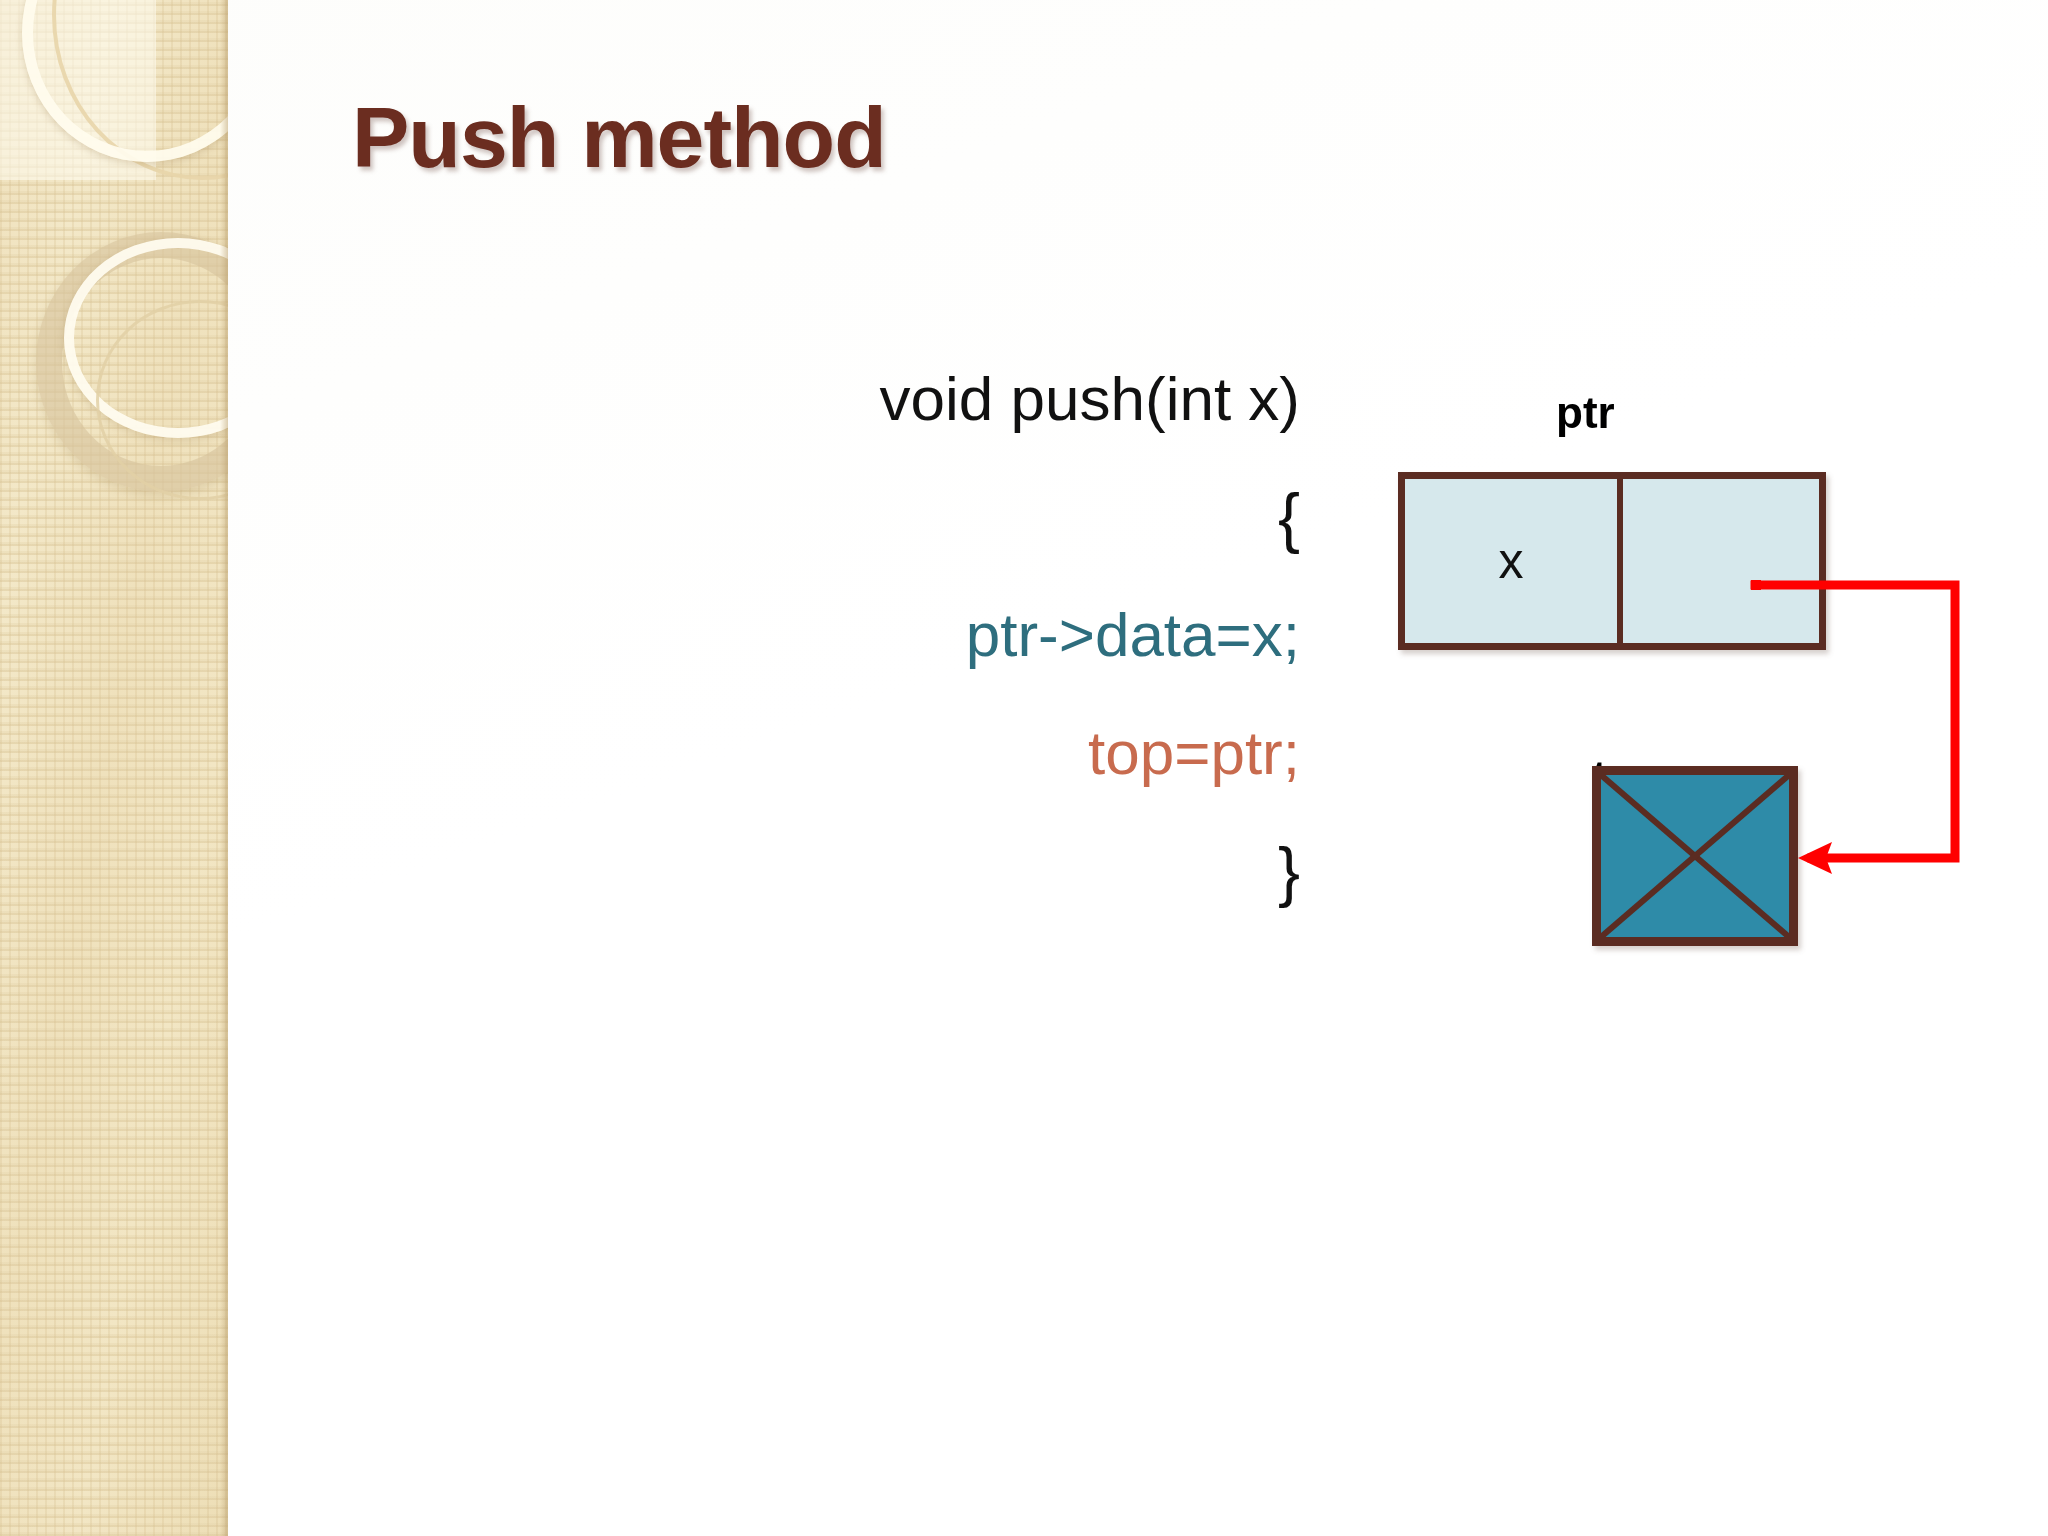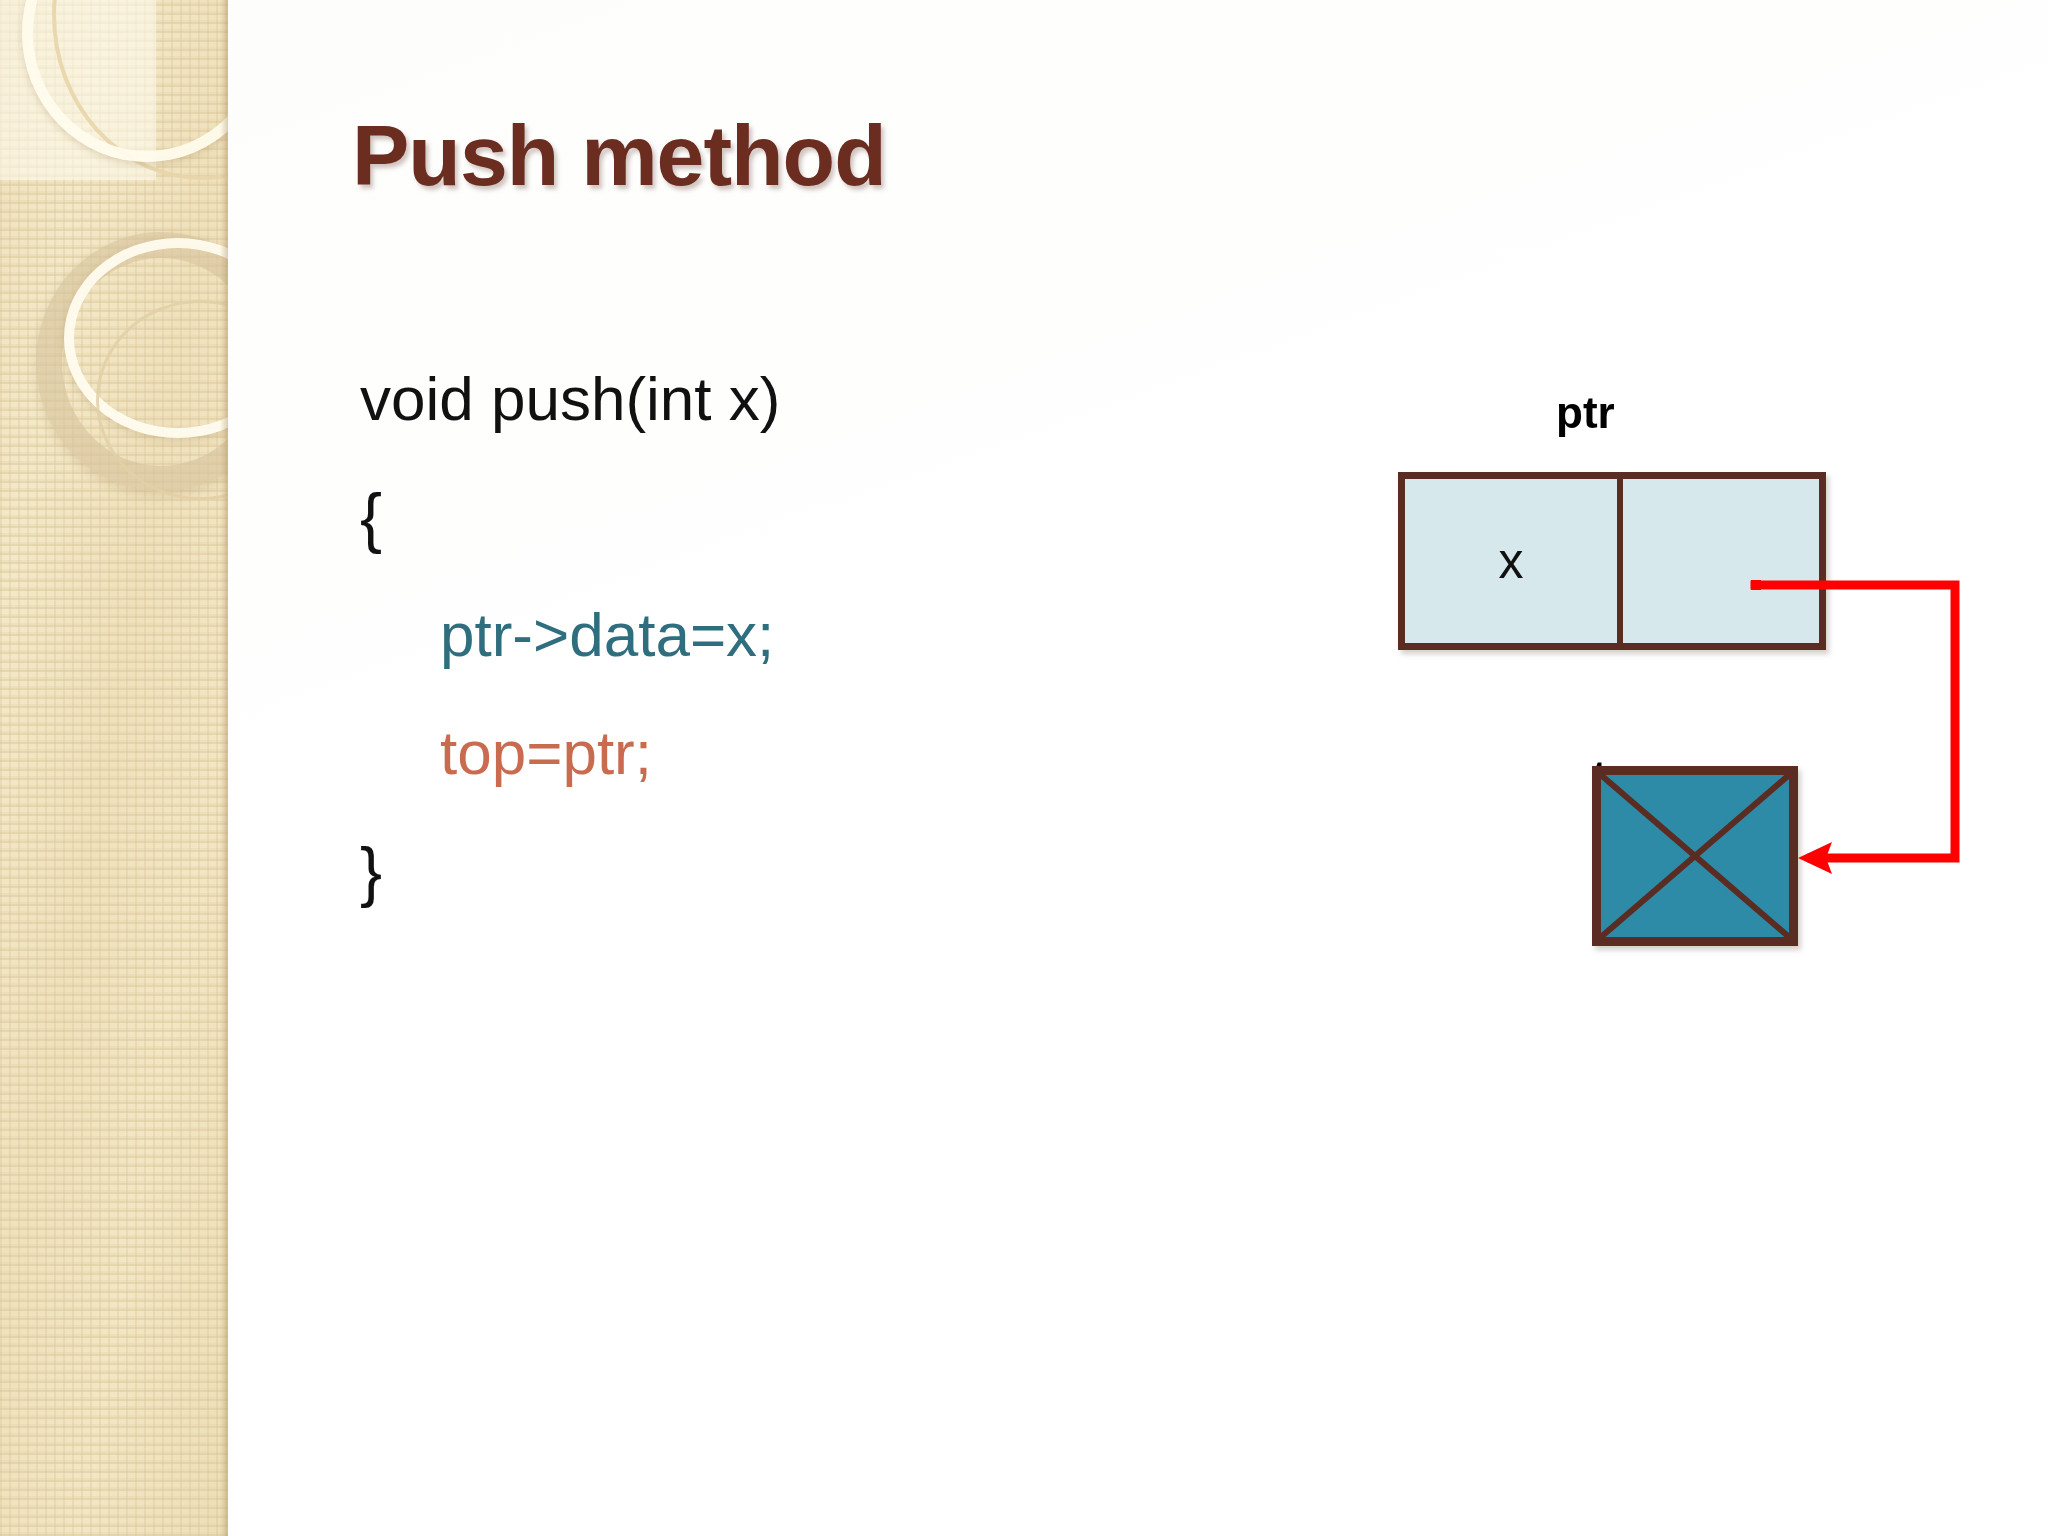--- a/index.html
+++ b/index.html
@@ -89,41 +89,42 @@
     position: absolute;
     right: 0; top: 0;
     width: 8px; height: 100%;
     background: linear-gradient(90deg, rgba(196,170,120,0.0) 0%, rgba(178,150,100,0.45) 100%);
   }
 
   
   #title {
     position: absolute;
     left: 352px;
-    top: 106px;
+    top: 88px;
     font-size: 86px;
     font-weight: bold;
     color: #6B2D20;
     letter-spacing: -1px;
     text-shadow: 3px 4px 4px rgba(120,90,80,0.35);
     white-space: nowrap;
   }
 
   
   #code {
     position: absolute;
     left: 360px;
     top: 340px;
     width: 940px;
   }
   .code-line {
     font-size: 62px;
     line-height: 118px;
     color: #111111;
     white-space: pre;
+    text-align: right;
   }
   .code-line.indent { padding-left: 80px; }
   .code-line.teal   { color: #2E6E7E; }
   .code-line.salmon { color: #C86B4E; }
   .code-line.brace  { font-size: 66px; font-weight: 500; }
 
   
   #diagram {
     position: absolute;
     left: 1380px;

